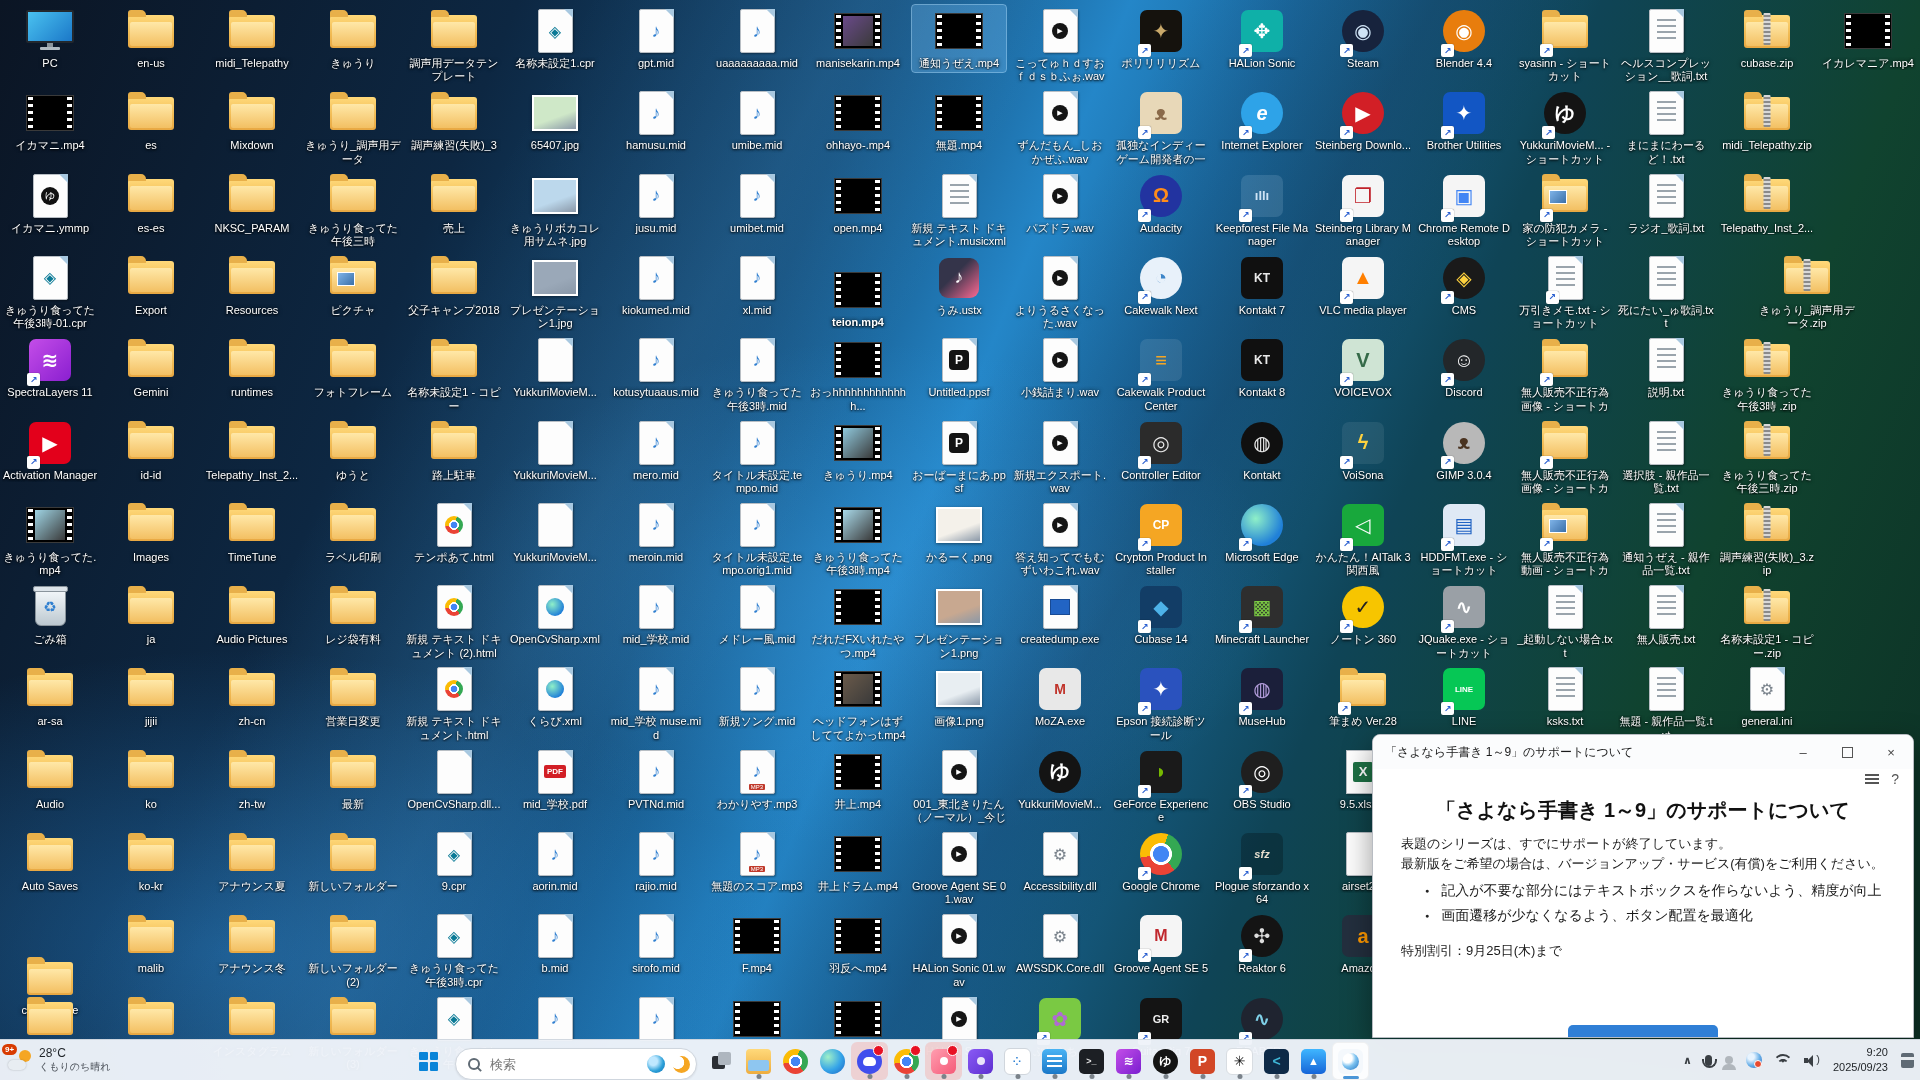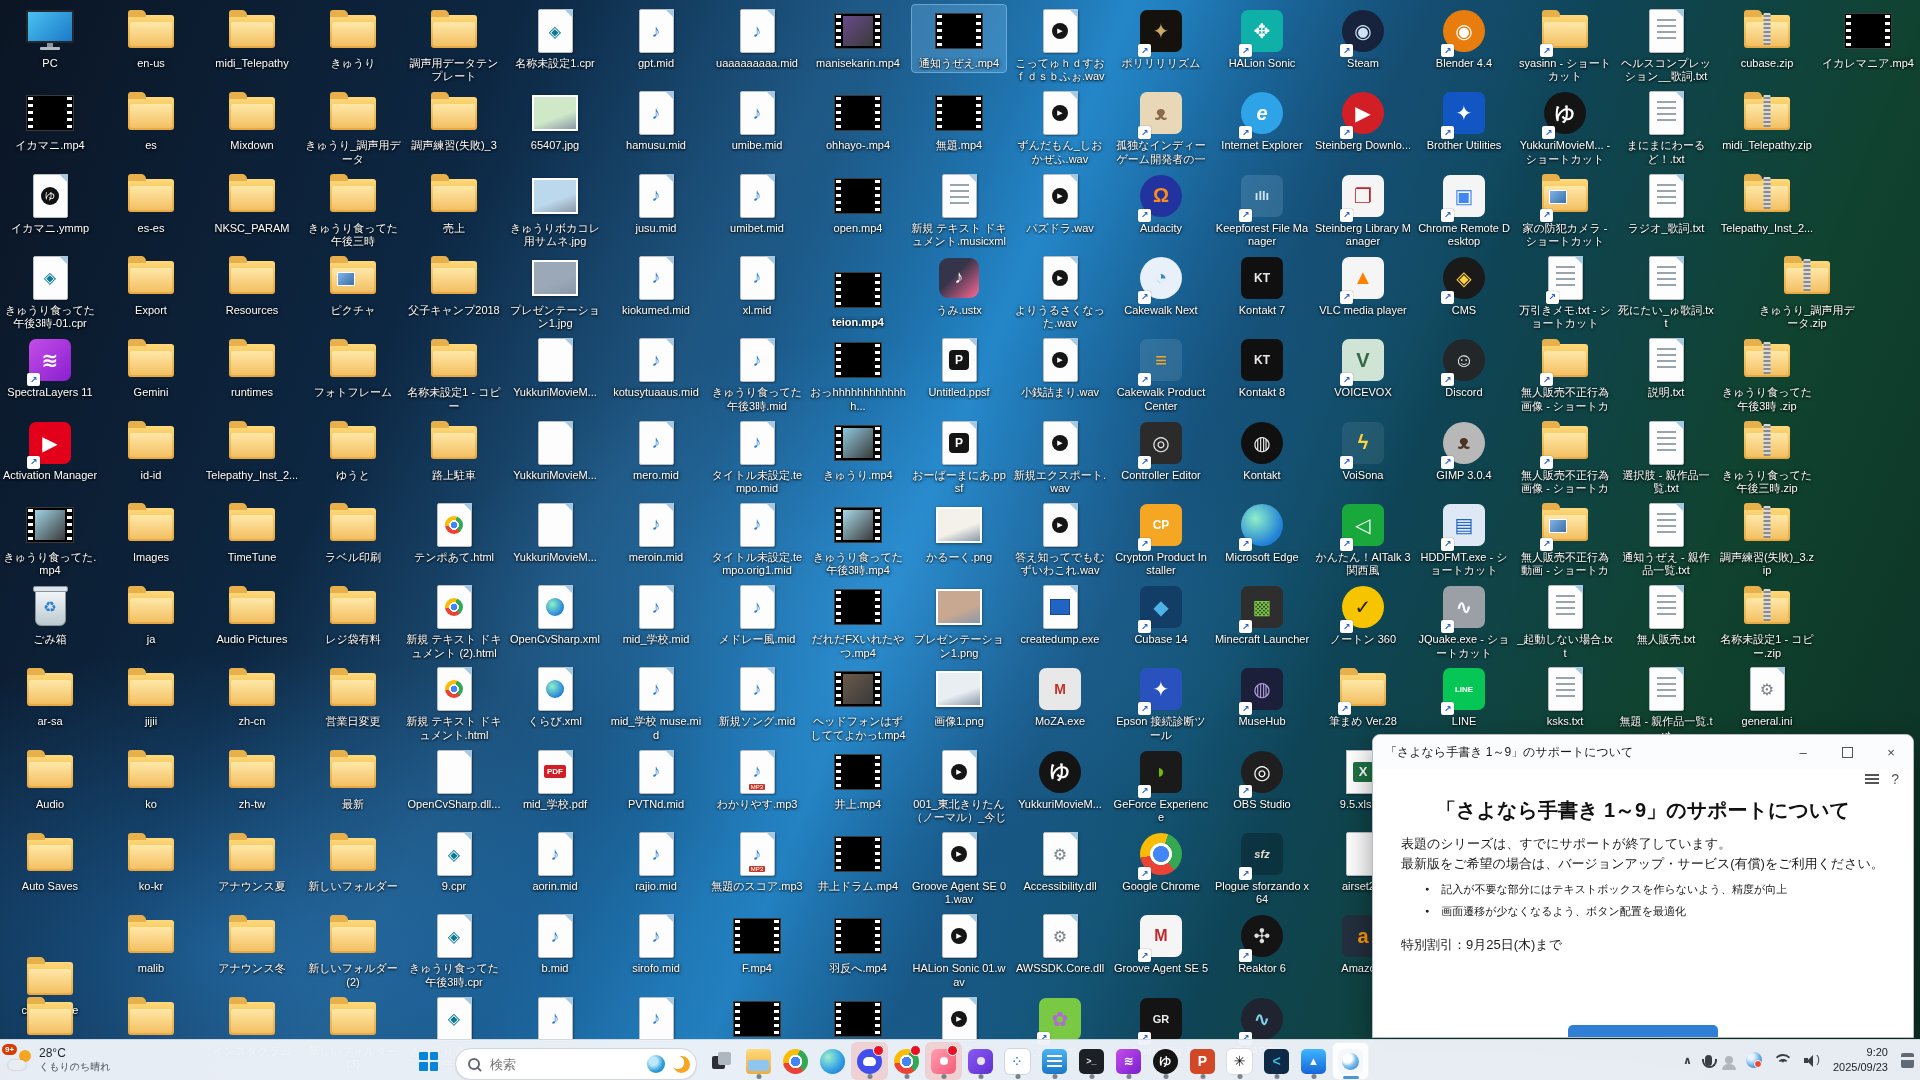--- a/index.html
+++ b/index.html
@@ -99,21 +99,21 @@
   .dmax i{display:block;width:9px;height:9px;border:1px solid #555;}
   .dlg-body{position:relative;padding:6px 28px 0;height:calc(100% - 40px);}
   .dlg-tools{position:absolute;top:2px;right:14px;display:flex;gap:12px;align-items:center;color:#555;}
   .micn{display:block;width:14px;height:10px;
        background:repeating-linear-gradient(180deg,#555 0 2px,transparent 2px 4px);}
   .qicn{font-size:14px;color:#555;}
   .dlg-body h1{margin:22px 0 10px;font-size:20px;text-align:center;color:#111;}
   .dlg-body p{margin:4px 0;font-size:13px;color:#1a1a1a;line-height:1.55;}
   .dlg-body .ver{margin-top:14px;}
   .dlg-body ul{margin:8px 0 0;padding:0 0 0 24px;list-style:none;}
-  .dlg-body li{font-size:11px;color:#1a1a1a;margin:7px 0;}
+  .dlg-body li{font-size:14px;color:#1a1a1a;margin:7px 0;}
   .dlg-body li::before{content:"●";font-size:7px;vertical-align:2px;margin-right:12px;color:#222;}
   .deadline{margin-top:16px !important;}
   .dlg-okbtn{position:absolute;bottom:0;left:50%;transform:translateX(-50%);width:150px;height:12px;
        background:#2f7fd6;border-radius:5px 5px 0 0;}
 
   
   #taskbar{position:absolute;left:0;right:0;bottom:0;height:40px;background:rgba(238,243,249,.97);
        border-top:1px solid rgba(180,190,200,.5);z-index:50;}
   .wx{position:absolute;left:8px;top:0;height:40px;display:flex;align-items:center;gap:7px;}
   .wxi{width:24px;height:20px;position:relative;}

